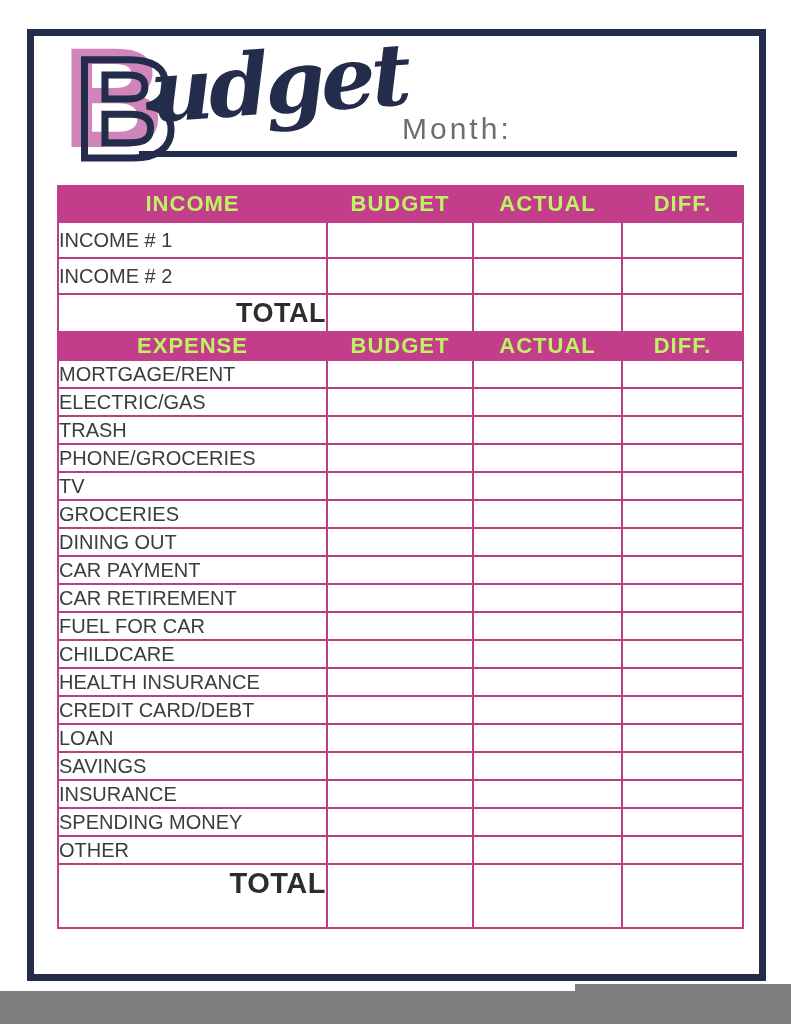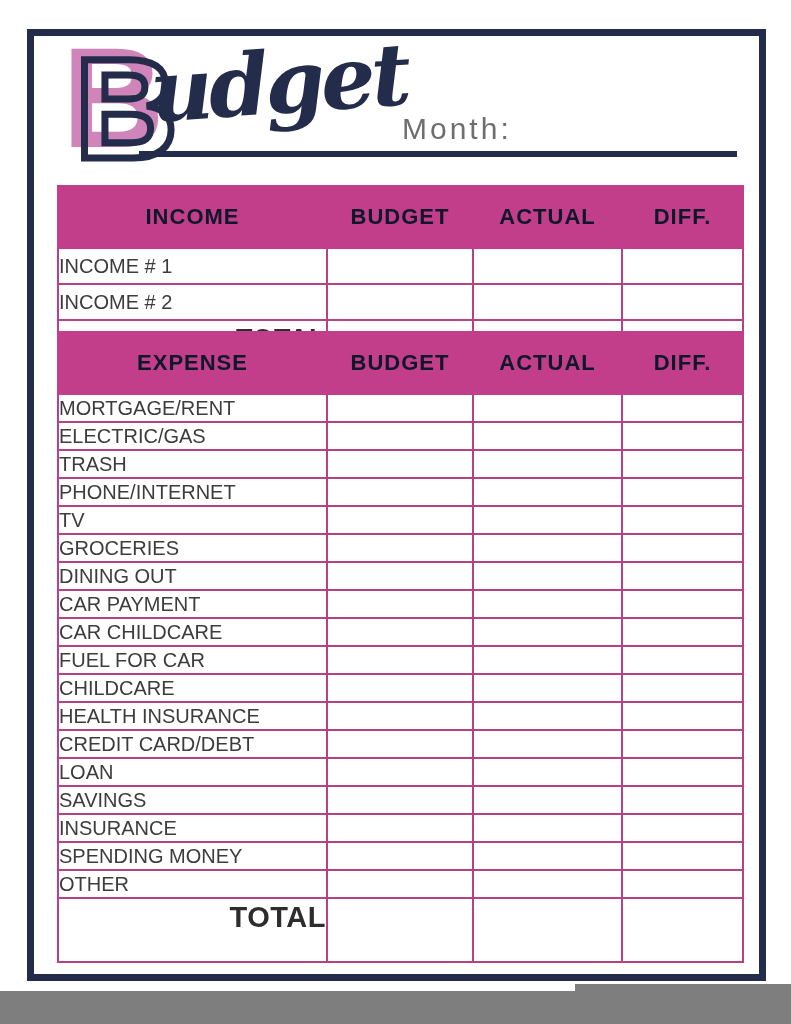--- a/index.html
+++ b/index.html
@@ -45,23 +45,23 @@
 
   
   table.budget {
     position:absolute; left:57px; width:685px;
     border-collapse:collapse; table-layout:fixed; background:#fff;
   }
   .income-table  { top:185px; }
   .expense-table { top:331px; }
 
   table.budget th {
-    background:#c23e8b; color:#0f172a; font-weight:bold;
+    background:#c23e8b; color:#bef264; font-weight:bold;
     font-size:22px; letter-spacing:1px; text-align:center;
-    border:2px solid #c23e8b; padding:17px;
+    border:2px solid #c23e8b; padding:0;
   }
   table.budget td {
     border:2px solid #b84181; background:#fff; padding:0;
   }
   td.label {
     font-size:20px; color:#3c3c3c; padding-left:7px; text-align:left;
     white-space:nowrap; overflow:hidden;
   }
   td.total-label {
     font-weight:bold; color:#2d2d2d; letter-spacing:0.5px; padding-left:6px;text-align:right;
@@ -170,21 +170,21 @@
 
 
         <tr class="data-row">
           <td class="label">TRASH</td>
           <td class="blank"></td>
           <td class="blank"></td>
           <td class="blank"></td>
         </tr>
 
         <tr class="data-row">
-          <td class="label">PHONE/INTERNET</td>
+          <td class="label">PHONE/GROCERIES</td>
           <td class="blank"></td>
           <td class="blank"></td>
           <td class="blank"></td>
         </tr>
 
         <tr class="data-row">
           <td class="label">TV</td>
           <td class="blank"></td>
           <td class="blank"></td>
           <td class="blank"></td>
@@ -205,21 +205,21 @@
         </tr>
 
         <tr class="data-row">
           <td class="label">CAR PAYMENT</td>
           <td class="blank"></td>
           <td class="blank"></td>
           <td class="blank"></td>
         </tr>
 
         <tr class="data-row">
-          <td class="label">CAR CHILDCARE</td>
+          <td class="label">CAR RETIREMENT</td>
           <td class="blank"></td>
           <td class="blank"></td>
           <td class="blank"></td>
         </tr>
 
         <tr class="data-row">
           <td class="label">FUEL FOR CAR</td>
           <td class="blank"></td>
           <td class="blank"></td>
           <td class="blank"></td>

